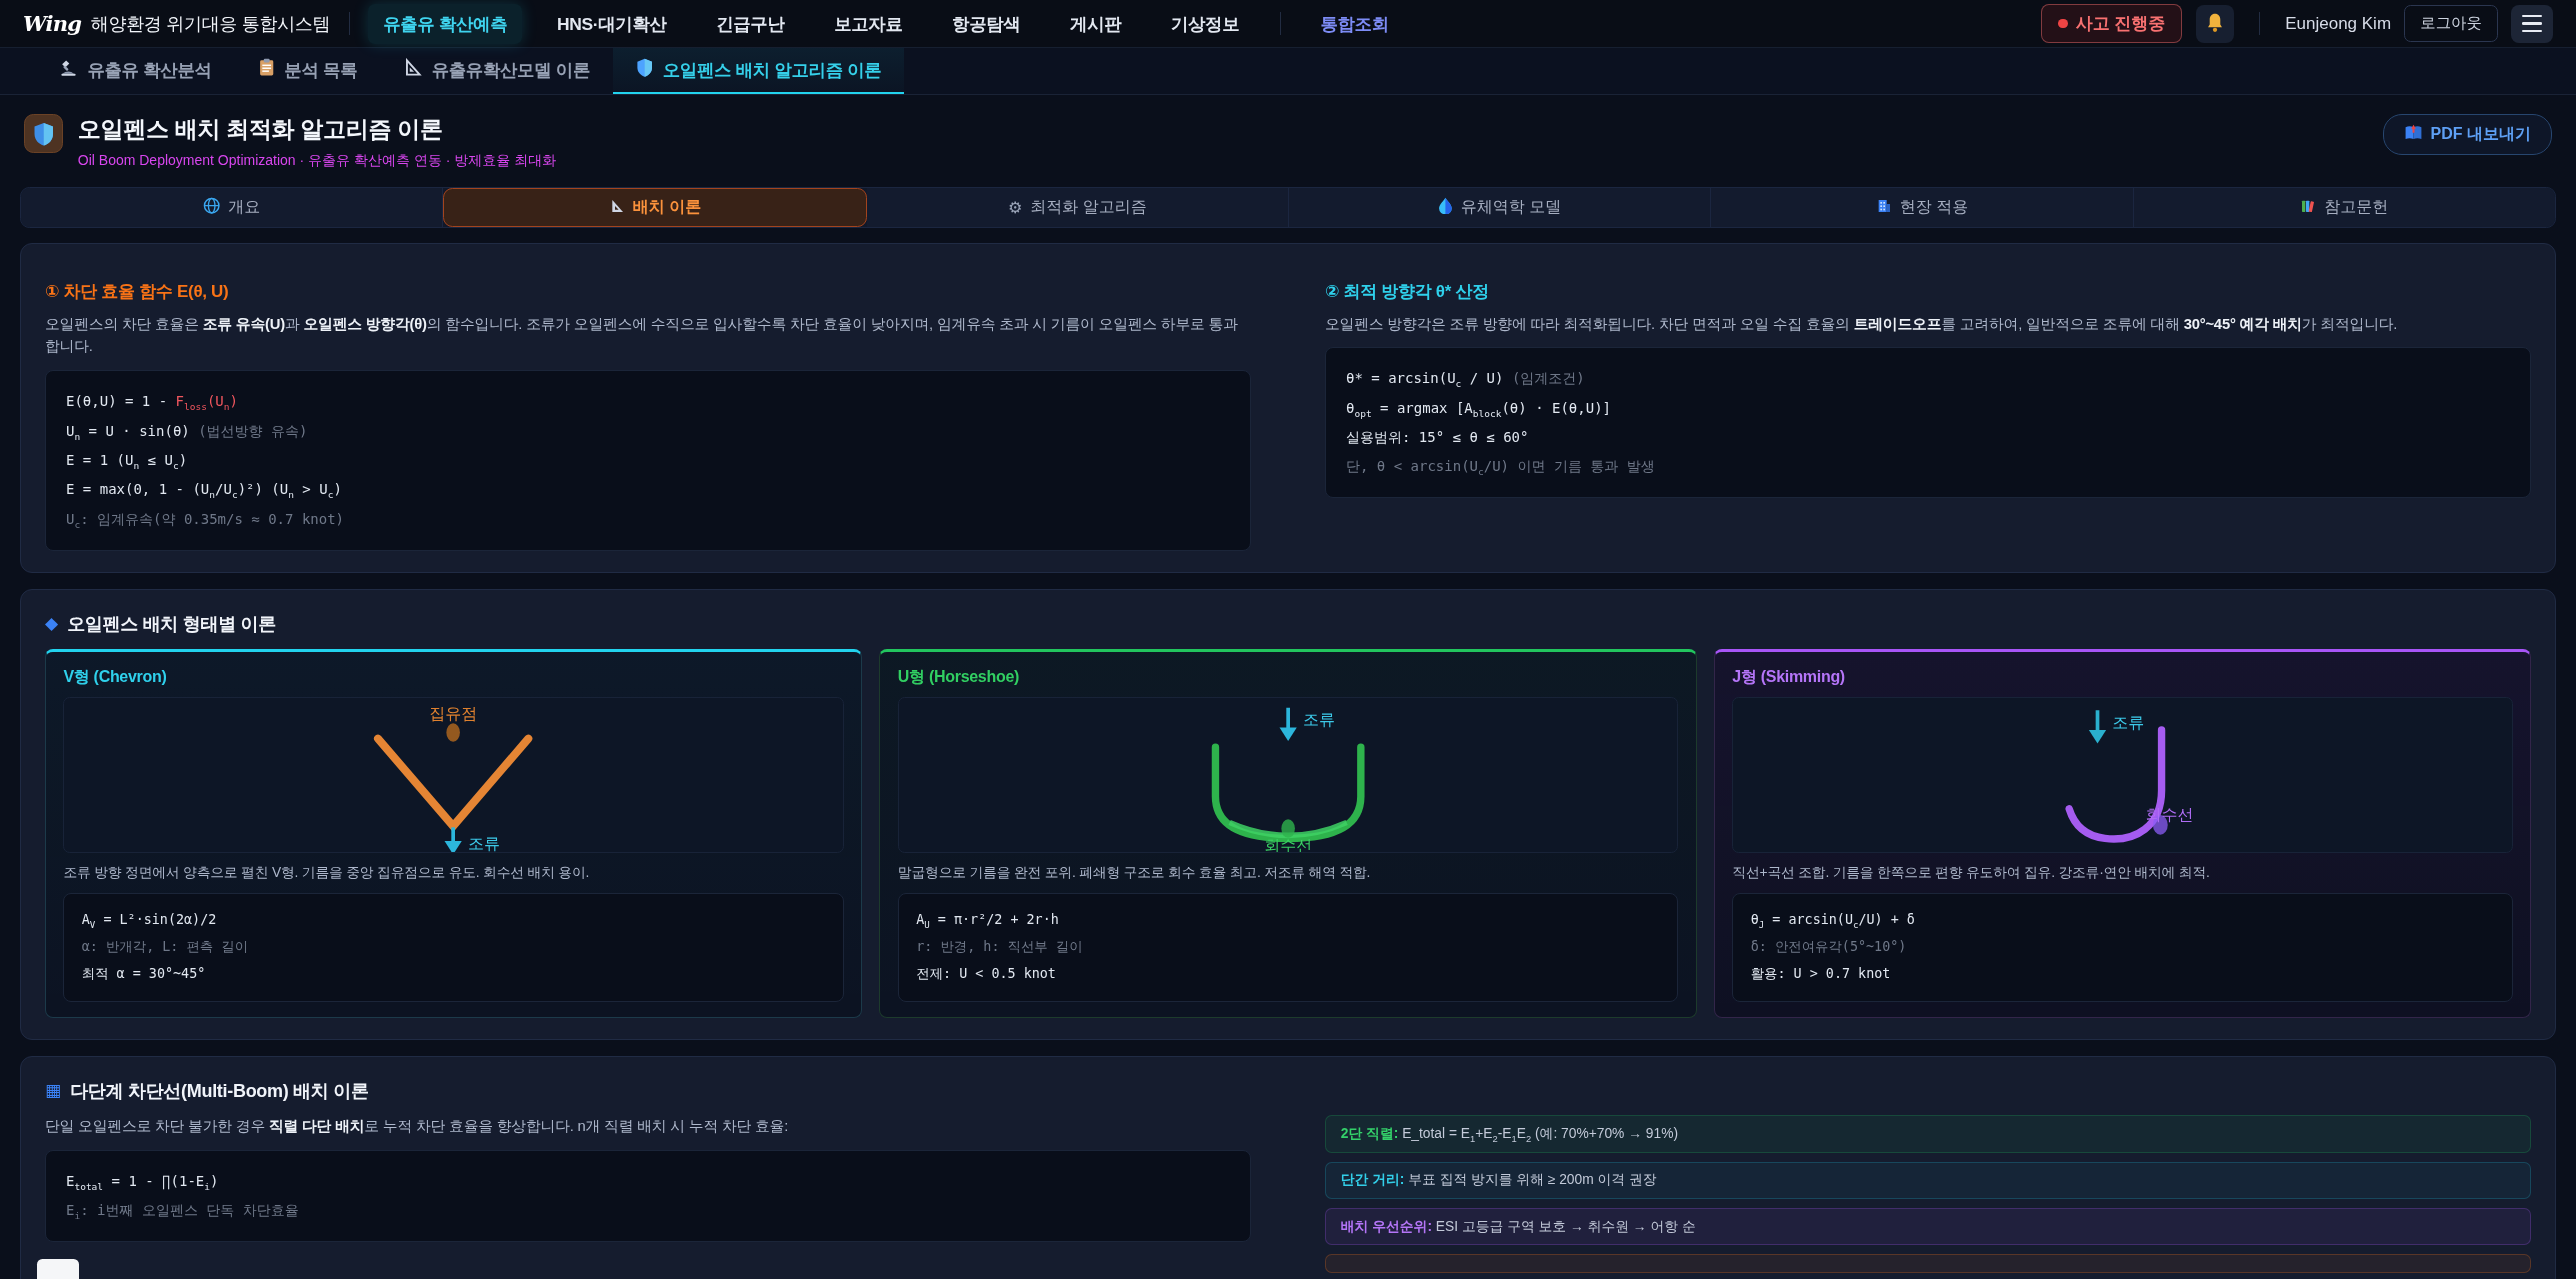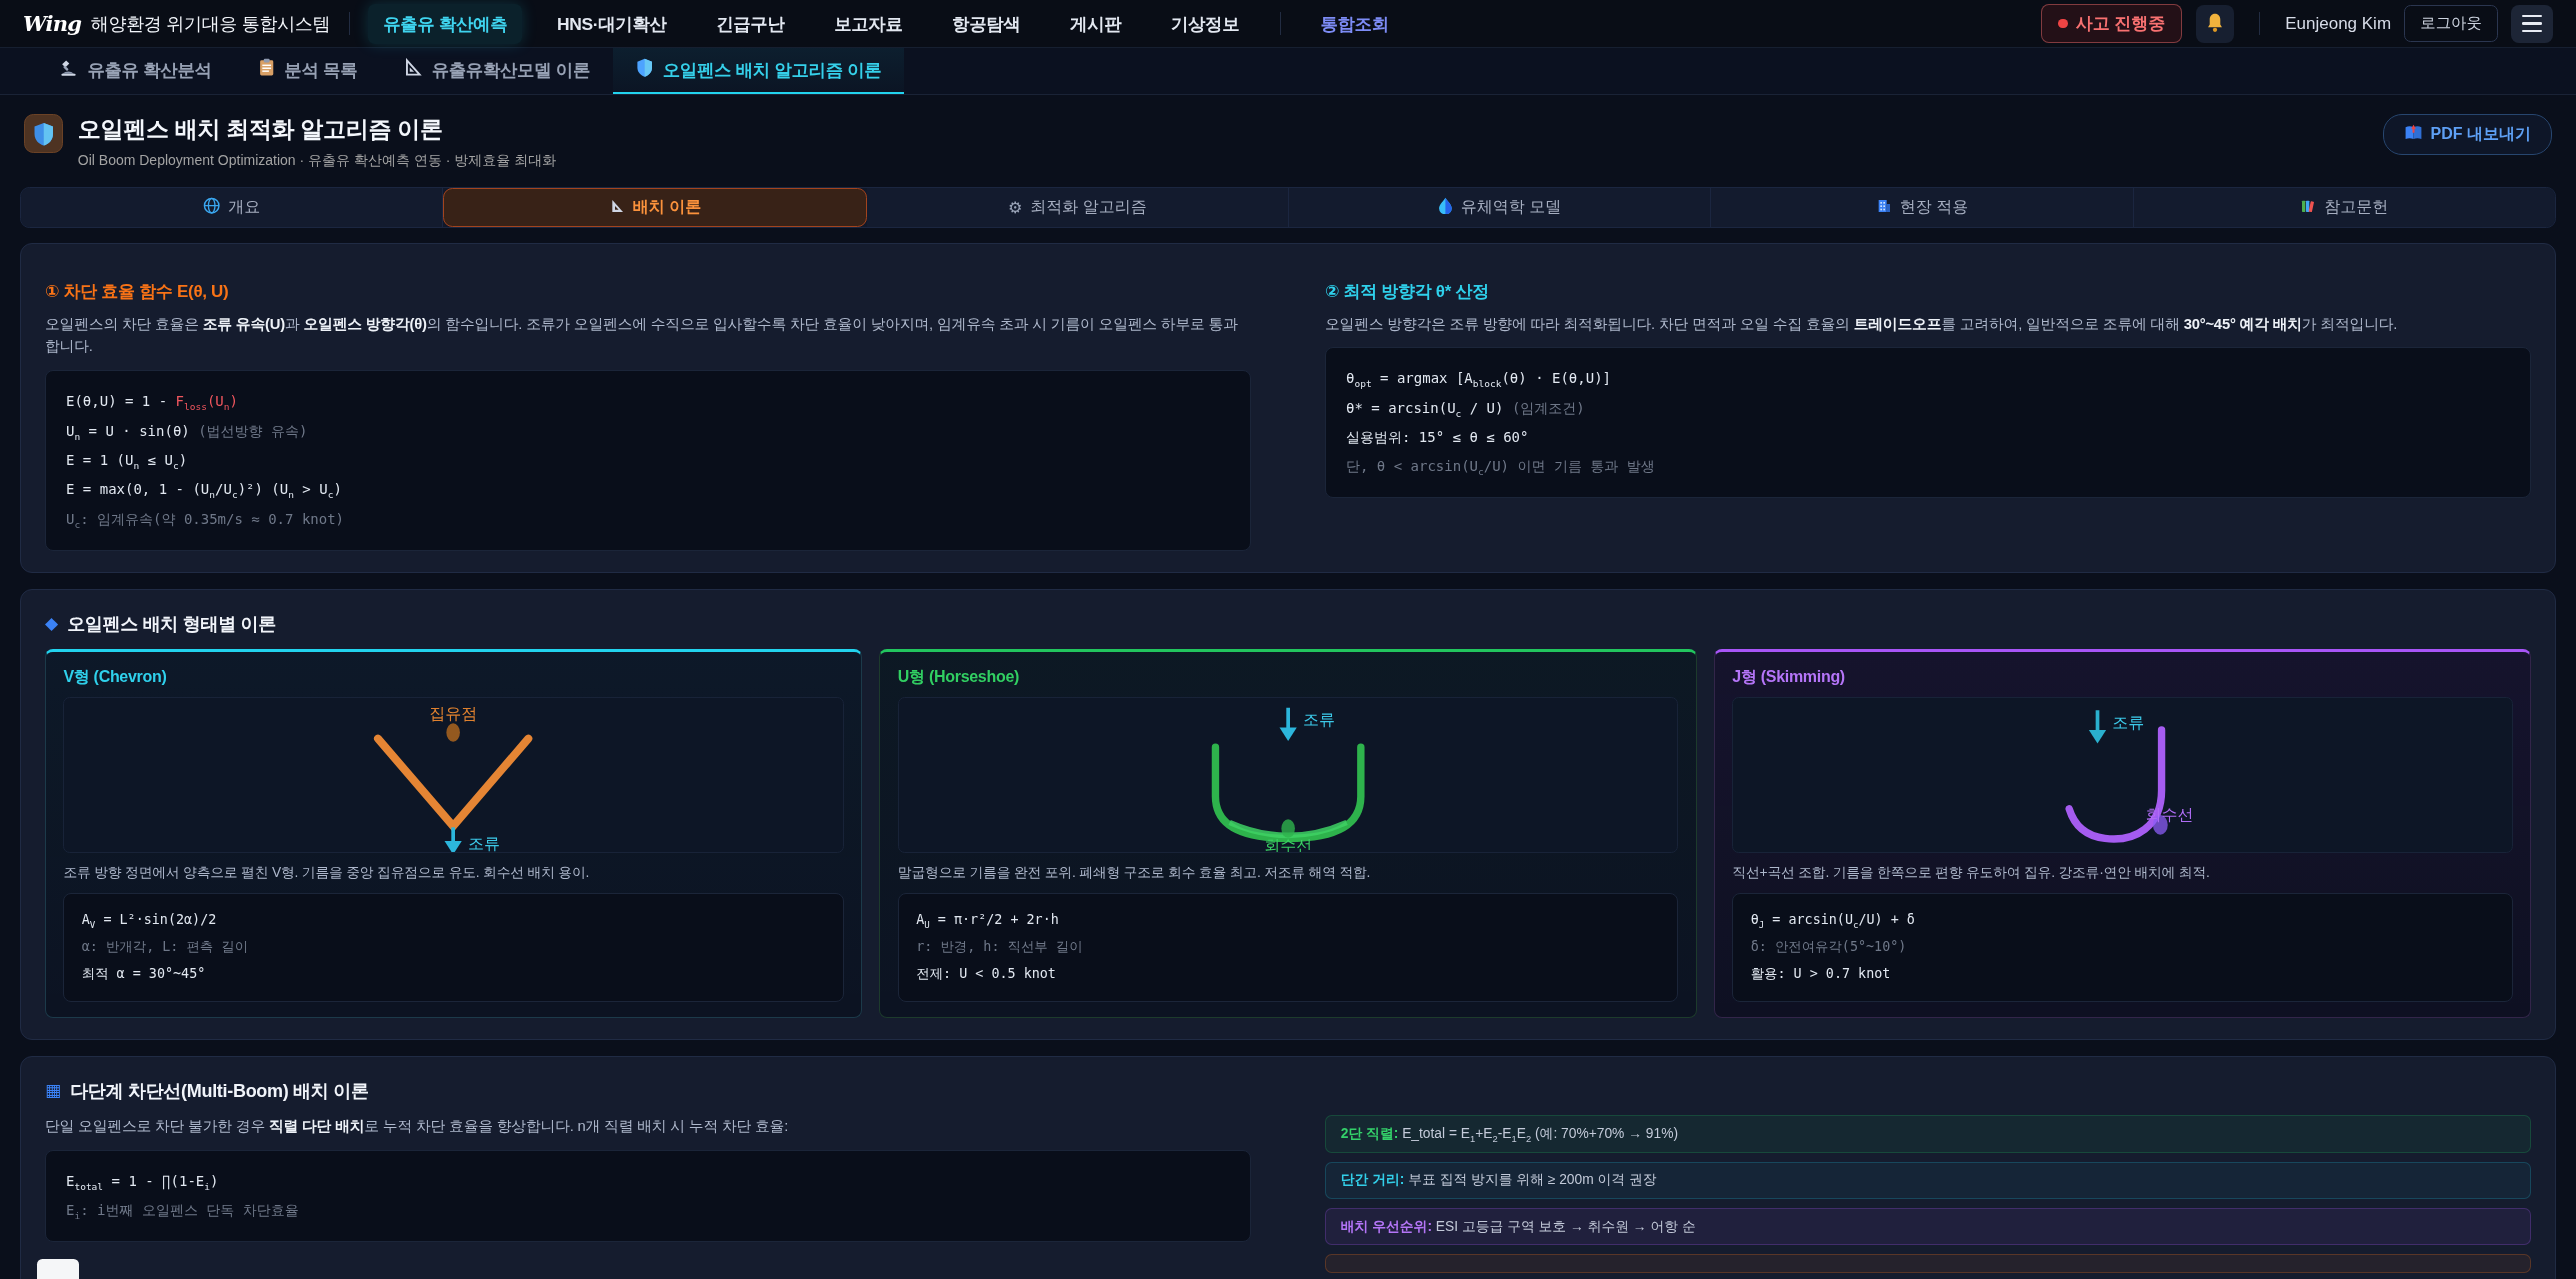--- a/index.html
+++ b/index.html
@@ -39,21 +39,21 @@
 
   
   .subtabs { height:47px; background:#0b1120; border-bottom:0.7px solid #1a2336; display:flex; align-items:stretch; padding:0 36px; }
   .subtab { display:flex; align-items:center; gap:9.4px; padding:0 23px; font-size:17.4px; font-weight:bold; color:#97a1b4; border-bottom:2.7px solid transparent; cursor:pointer; letter-spacing:-0.3px; }
   .subtab.active { color:#35d0ea; background:linear-gradient(180deg,rgba(34,211,238,0.07),rgba(34,211,238,0.02)); border-bottom-color:#22d3ee; }
 
   
   .page-header { display:flex; align-items:flex-start; padding:19px 24px 13.4px 24px; gap:14.8px; }
   .title-icon { width:39px; height:39px; border-radius:9.4px; background:#4e3322; border:0.7px solid #6b4226; display:flex; align-items:center; justify-content:center; }
   .page-title { font-size:23px; font-weight:bold; color:#f4f7fc; letter-spacing:-0.3px; }
-  .page-subtitle { font-size:14px; color:#a3a3a3; margin-top:6.7px; }
+  .page-subtitle { font-size:14px; color:#d946ef; margin-top:6.7px; }
   .export-btn { margin-left:auto; display:flex; align-items:center; gap:8px; font-size:16px; font-weight:bold; color:#5ea0f5; background:#0e1628; border:0.7px solid #27466f; border-radius:19px; padding:8.7px 20px; cursor:pointer; font-family:inherit; }
 
   
   .section-tabs { margin:4px 20px 0 20px; display:flex; background:#10182a; border:0.7px solid #1b2640; border-radius:9.4px; overflow:hidden; }
   .stab { flex:1; height:39px; display:flex; align-items:center; justify-content:center; gap:8px; font-size:16px; color:#a6aec0; border-right:0.7px solid #1b2640; cursor:pointer; background:#131b2e; }
   .stab:last-child { border-right:none; }
   .stab.active { background:#382217; border:1.3px solid #a3441e; border-radius:9.4px; color:#fb923c; font-weight:bold; }
   .stab .glyph { font-size:16px; }
 
   
@@ -289,22 +289,22 @@
           <div class="fline">U<sub>n</sub> = U · sin(θ)  <span class="c-gray">(법선방향 유속)</span></div>
           <div class="fline">E = 1  (U<sub>n</sub> ≤ U<sub>c</sub>)</div>
           <div class="fline">E = max(0, 1 - (U<sub>n</sub>/U<sub>c</sub>)²)  (U<sub>n</sub> &gt; U<sub>c</sub>)</div>
           <div class="fline"><span class="c-gray">U<sub>c</sub>: 임계유속(약 0.35m/s ≈ 0.7 knot)</span></div>
         </div>
       </div>
       <div class="col">
         <div class="subhead cyan">② 최적 방향각 θ* 산정</div>
         <p class="para">오일펜스 방향각은 조류 방향에 따라 최적화됩니다. 차단 면적과 오일 수집 효율의 <strong>트레이드오프</strong>를 고려하여, 일반적으로 조류에 대해 <span class="c-cyan"><strong>30°~45° 예각 배치</strong></span>가 최적입니다.</p>
         <div class="formula">
+          <div class="fline">θ* = arcsin(U<sub>c</sub> / U)  <span class="c-gray">(임계조건)</span></div>
           <div class="fline">θ<sub>opt</sub> = argmax [A<sub>block</sub>(θ) · E(θ,U)]</div>
-          <div class="fline">θ* = arcsin(U<sub>c</sub> / U)  <span class="c-gray">(임계조건)</span></div>
           <div class="fline">실용범위: 15° ≤ θ ≤ 60°</div>
           <div class="fline"><span class="c-gray">단, θ &lt; arcsin(U<sub>c</sub>/U) 이면 기름 통과 발생</span></div>
         </div>
       </div>
     </div>
   </section>
 
   <section class="card">
     <div class="card-head">
       <span class="glyph" style="color:#3b82f6;">◆</span>

